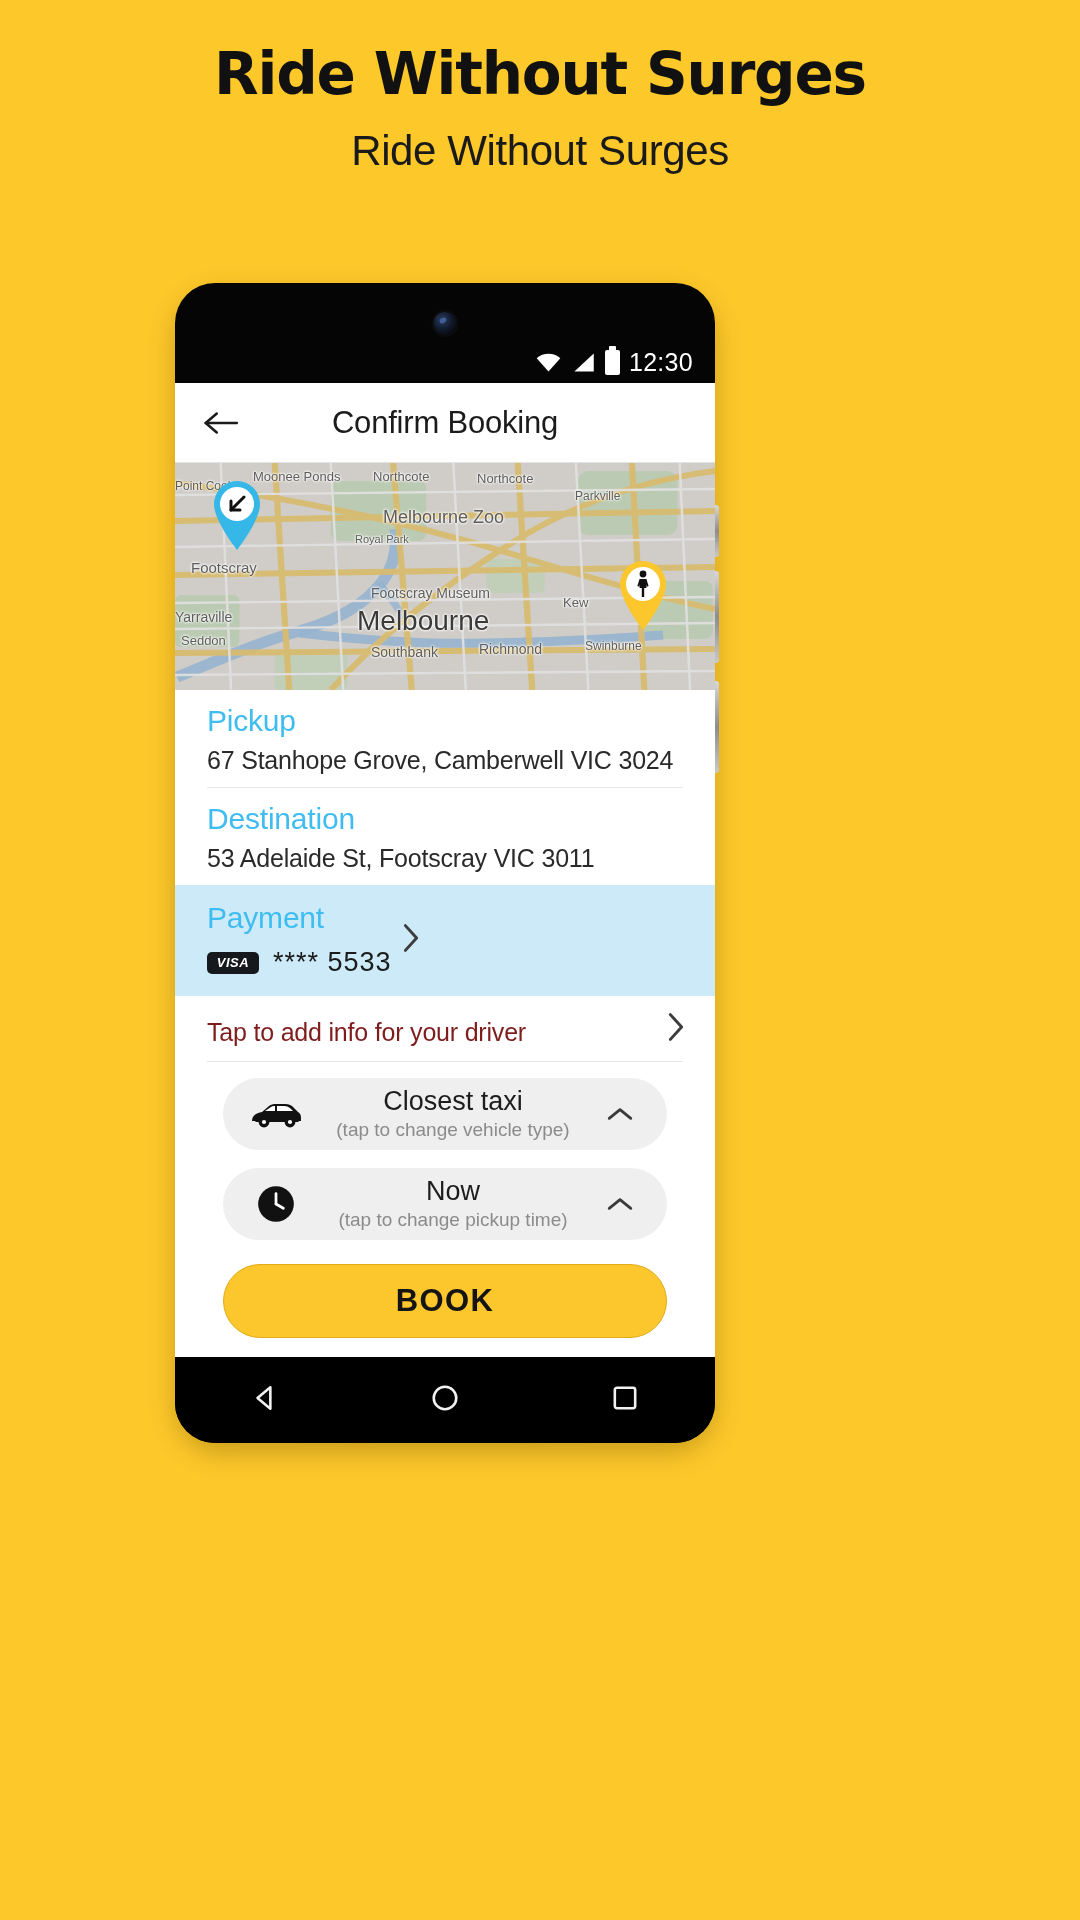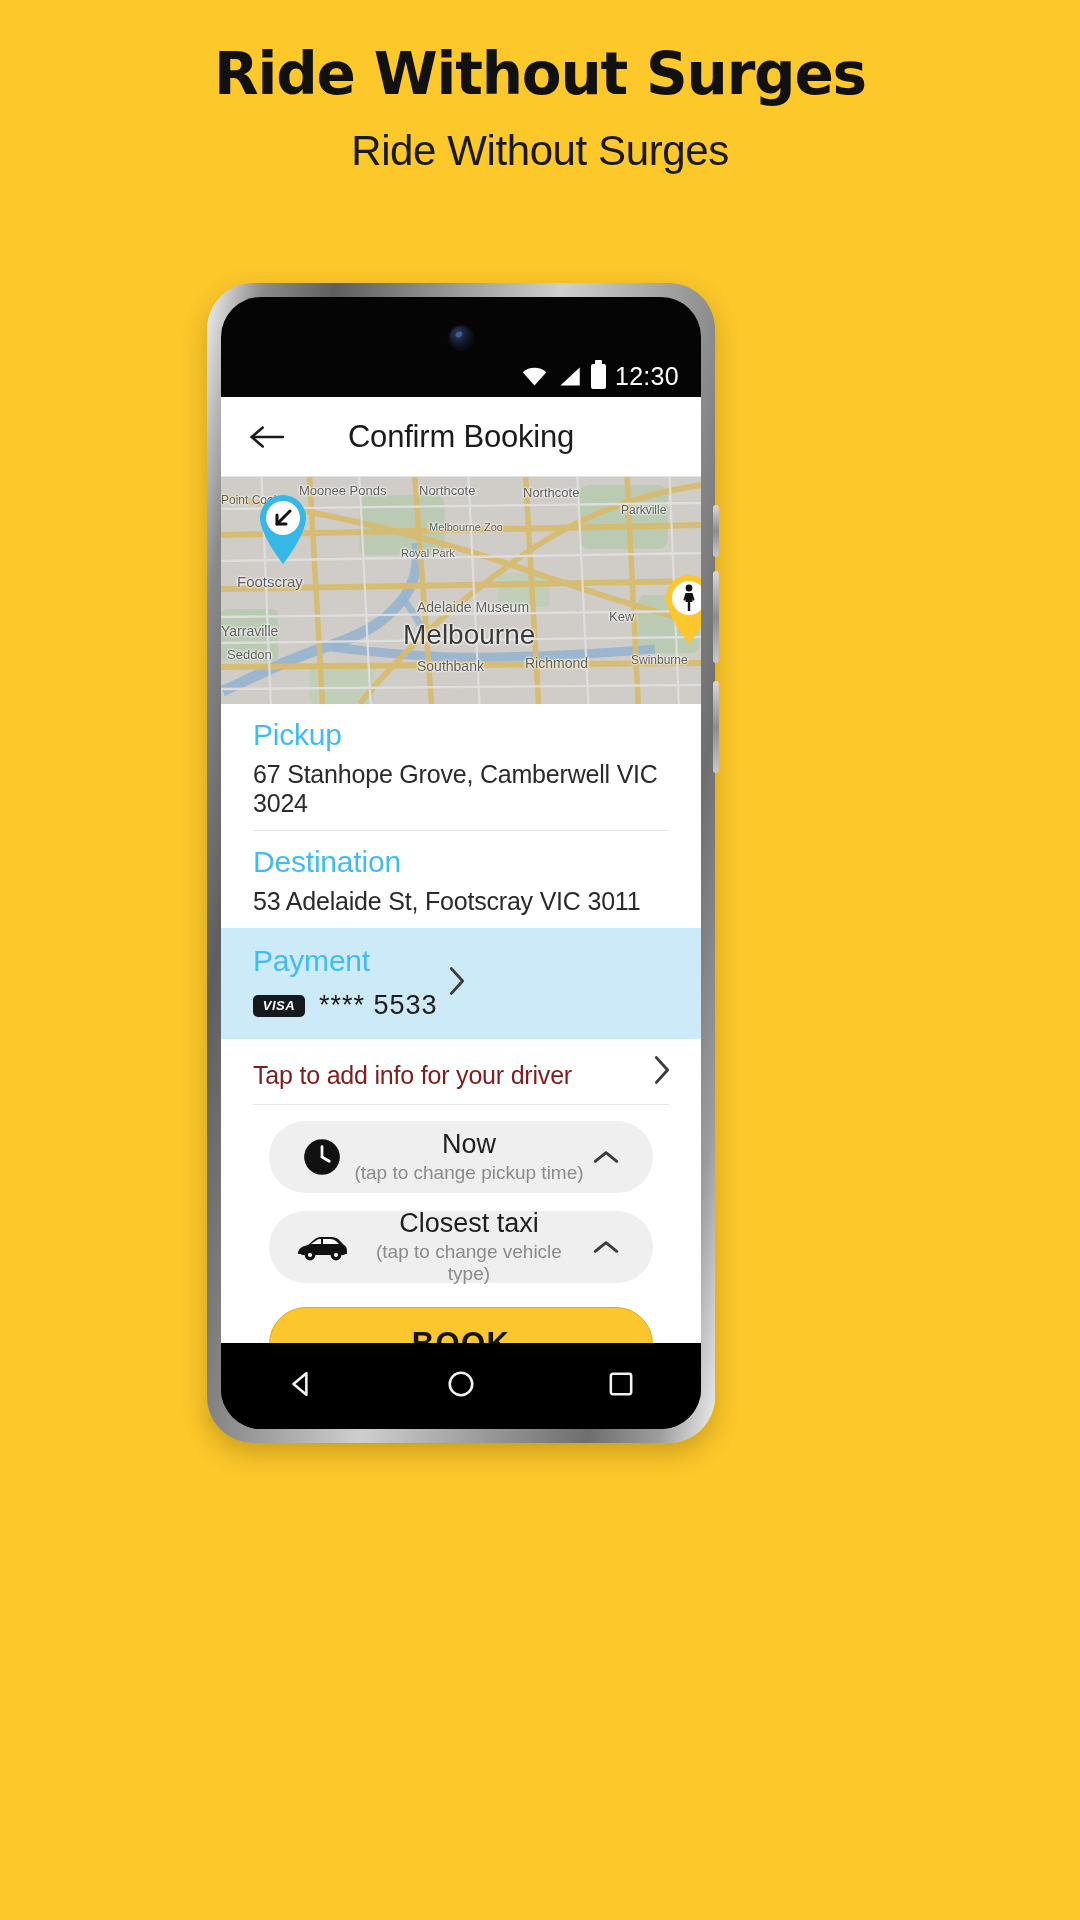--- a/index.html
+++ b/index.html
@@ -31,23 +31,22 @@
     position: absolute; left: 14px; top: 1122px;
     width: 512px; height: 40px;
     background: radial-gradient(ellipse at 50% 40%, rgba(120,90,0,.40), rgba(120,90,0,0) 70%);
     filter: blur(3px);
   }
 
   .phone {
     position: absolute; inset: 0;
     border-radius: 46px;
     background: linear-gradient(100deg,#f2f2f2 0%,#8b8b8b 8%,#5e5e5e 18%,#cfcfcf 50%,#6e6e6e 82%,#9d9d9d 92%,#efefef 100%);
-    padding: 14px;
+    padding: 0;
     box-shadow: 0 10px 26px rgba(90,66,0,.30);
-    margin-left: 32px;
   }
   .phone-inner {
     width: 100%; height: 100%;
     background: #050505;
     border-radius: 40px;
     overflow: hidden;
     position: relative;
   }
   
   .btn-side {
@@ -285,24 +284,24 @@
               <path d="M486 0 L496 227"></path>
             </g>
           </svg>
 
           <div class="map-dim"></div>
 
           <div class="map-label" style="left:78px; top:6px; font-size:13px;">Moonee Ponds</div>
           <div class="map-label" style="left:198px; top:6px; font-size:13px;">Northcote</div>
           <div class="map-label" style="left:302px; top:8px; font-size:13px;">Northcote</div>
           <div class="map-label" style="left:400px; top:26px; font-size:12px;">Parkville</div>
-          <div class="map-label" style="left:208px; top:44px; font-size:11px;">Melbourne Zoo</div>
+          <div class="map-label" style="left:208px; top:44px; font-size:18px;">Melbourne Zoo</div>
           <div class="map-label" style="left:180px; top:70px; font-size:11px;">Royal Park</div>
           <div class="map-label" style="left:16px; top:96px; font-size:15px;">Footscray</div>
-          <div class="map-label" style="left:196px; top:122px; font-size:14px;">Adelaide Museum</div>
+          <div class="map-label" style="left:196px; top:122px; font-size:14px;">Footscray Museum</div>
           <div class="map-label" style="left:388px; top:132px; font-size:13px;">Kew</div>
           <div class="map-label" style="left:196px; top:181px; font-size:14px;">Southbank</div>
           <div class="map-label" style="left:304px; top:178px; font-size:14px;">Richmond</div>
           <div class="map-label" style="left:410px; top:176px; font-size:12px;">Swinburne</div>
           <div class="map-label" style="left:6px; top:170px; font-size:13px;">Seddon</div>
           <div class="map-label" style="left:0px; top:146px; font-size:14px;">Yarraville</div>
           <div class="map-label" style="left:0px; top:16px; font-size:12px;">Point Cook</div>
           <div class="map-label" style="left:182px; top:142px; font-size:28px; color:#3a3a3a;">Melbourne</div>
 
           <div class="pin" style="left:34px; top:16px;">
@@ -364,41 +363,20 @@
             </div>
             <div class="chev">
               <svg viewBox="0 0 16 28" width="18" height="32">
                 <path d="M3 3 L13 14 L3 25" fill="none" stroke="#3c3c3c" stroke-width="2.6" stroke-linecap="round" stroke-linejoin="round"></path>
               </svg>
             </div>
           </div>
           <div class="hr"></div>
 
           <div class="selectors">
-
-            <div class="selector">
-              <div class="sel-icon">
-                <svg viewBox="0 0 40 40" width="42" height="42">
-                  <circle cx="20" cy="20" r="17" fill="#111"></circle>
-                  <g stroke="#fff" stroke-width="2.6" stroke-linecap="round">
-                    <line x1="20" y1="20" x2="20" y2="10"></line>
-                    <line x1="20" y1="20" x2="27" y2="24"></line>
-                  </g>
-                </svg>
-              </div>
-              <div class="sel-text">
-                <div class="sel-title">Now</div>
-                <div class="sel-sub">(tap to change pickup time)</div>
-              </div>
-              <div class="sel-caret">
-                <svg viewBox="0 0 26 16" width="28" height="18">
-                  <path d="M3 12 L13 4 L23 12" fill="none" stroke="#3a3a3a" stroke-width="2.6" stroke-linecap="round" stroke-linejoin="round"></path>
-                </svg>
-              </div>
-            </div>
 
             <div class="selector">
               <div class="sel-icon">
                 <svg viewBox="0 0 54 30" width="54" height="30">
                   <path d="M3 22 C3 16 8 14 13 13 L20 7 C22 5.5 24 5 27 5 L36 5 C40 5 43 6.5 45 9 L49 13
                            C51 14 52 16 52 19 L52 22 Z" fill="#111"></path>
                   <path d="M16 12 L22 8 C23 7.2 24 7 26 7 L26 12 Z" fill="#fff"></path>
                   <path d="M28 7 L35 7 C38 7 40 8 42 10 L44 12 L28 12 Z" fill="#fff"></path>
                   <rect x="6" y="20" width="44" height="3" rx="1.5" fill="#111"></rect>
                   <circle cx="15" cy="23" r="5.4" fill="#111"></circle>
@@ -410,20 +388,41 @@
               <div class="sel-text">
                 <div class="sel-title">Closest taxi</div>
                 <div class="sel-sub">(tap to change vehicle type)</div>
               </div>
               <div class="sel-caret">
                 <svg viewBox="0 0 26 16" width="28" height="18">
                   <path d="M3 12 L13 4 L23 12" fill="none" stroke="#3a3a3a" stroke-width="2.6" stroke-linecap="round" stroke-linejoin="round"></path>
                 </svg>
               </div>
             </div>
+
+            <div class="selector">
+              <div class="sel-icon">
+                <svg viewBox="0 0 40 40" width="42" height="42">
+                  <circle cx="20" cy="20" r="17" fill="#111"></circle>
+                  <g stroke="#fff" stroke-width="2.6" stroke-linecap="round">
+                    <line x1="20" y1="20" x2="20" y2="10"></line>
+                    <line x1="20" y1="20" x2="27" y2="24"></line>
+                  </g>
+                </svg>
+              </div>
+              <div class="sel-text">
+                <div class="sel-title">Now</div>
+                <div class="sel-sub">(tap to change pickup time)</div>
+              </div>
+              <div class="sel-caret">
+                <svg viewBox="0 0 26 16" width="28" height="18">
+                  <path d="M3 12 L13 4 L23 12" fill="none" stroke="#3a3a3a" stroke-width="2.6" stroke-linecap="round" stroke-linejoin="round"></path>
+                </svg>
+              </div>
+            </div>
           </div>
 
           <div class="book-wrap">
             <div class="book-btn">BOOK</div>
           </div>
         </div>
       </div>
 
       <div class="navbar">
         <span class="nav-ic">

